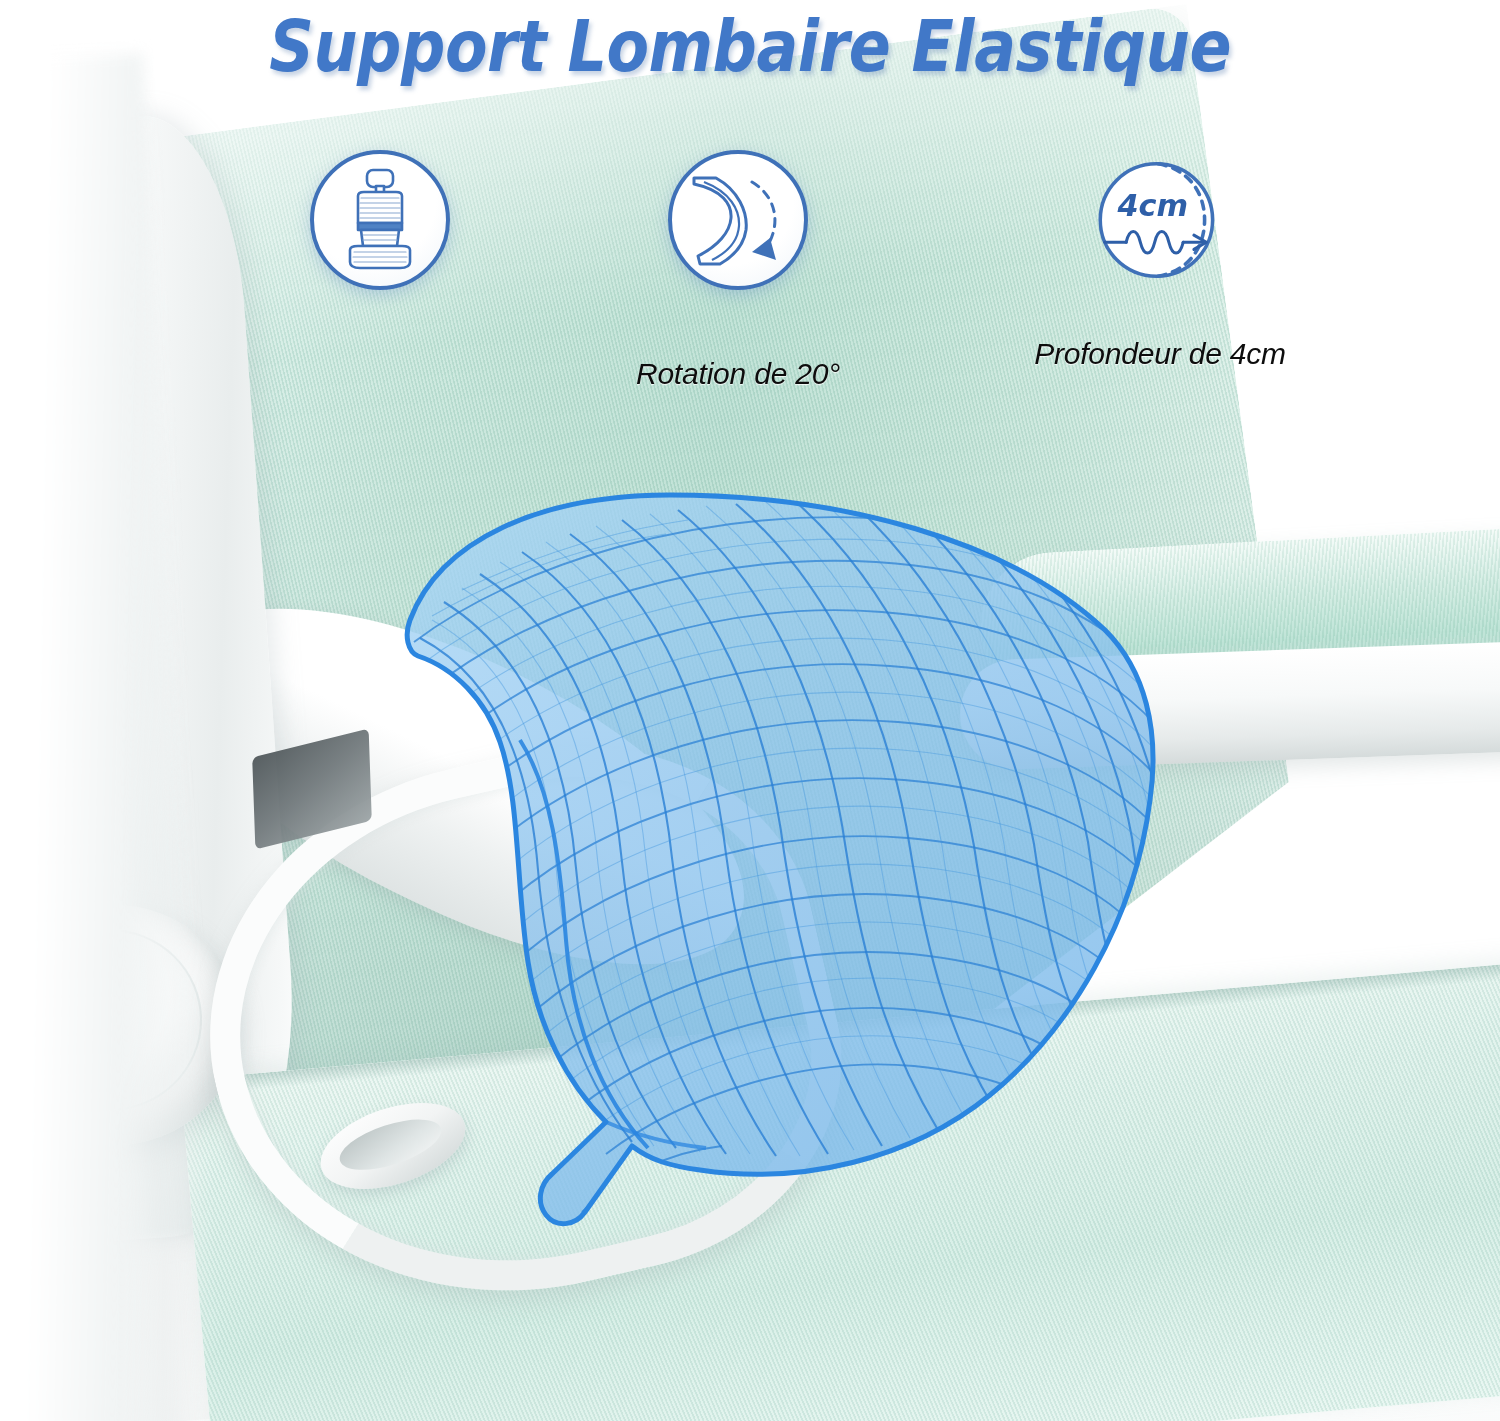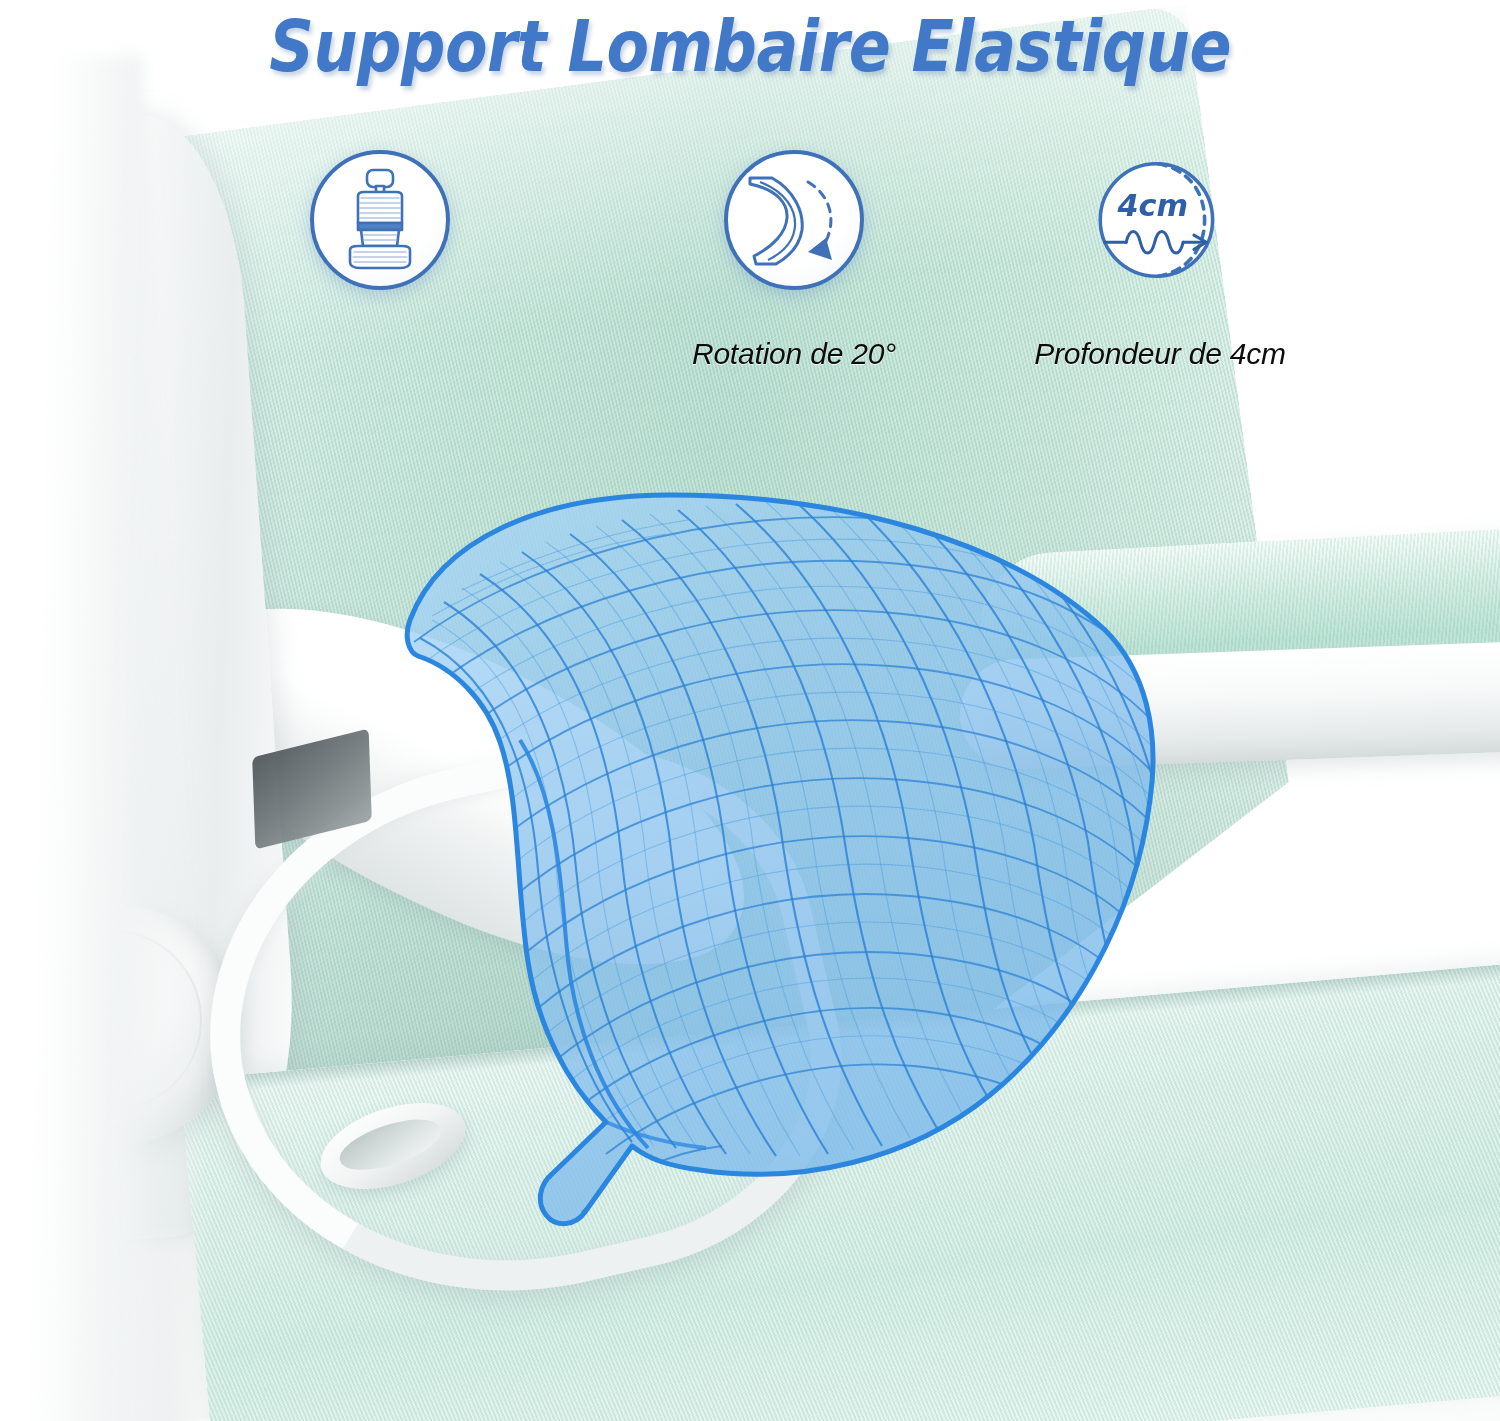--- a/index.html
+++ b/index.html
@@ -339,21 +339,21 @@
   .feature {
     position: absolute;
     top: 0;
     width: 340px;
     display: flex;
     flex-direction: column;
     align-items: center;
     padding-left: 12px;
   }
   .feature-1 { left: 198px; }
-  .feature-2 { left: 612px; }
+  .feature-2 { left: 556px; gap: 20px; }
   .feature-3 { left: 978px; }
 
   .icon-circle {
     width: 140px;
     height: 140px;
     border-radius: 50%;
     background: radial-gradient(70% 70% at 42% 34%, #ffffff 0%, #ffffff 72%, #f6f9fc 100%);
     border: 4px solid #3f71b8;
     box-shadow: 0 5px 16px rgba(110,150,200,0.38);
     display: flex;

